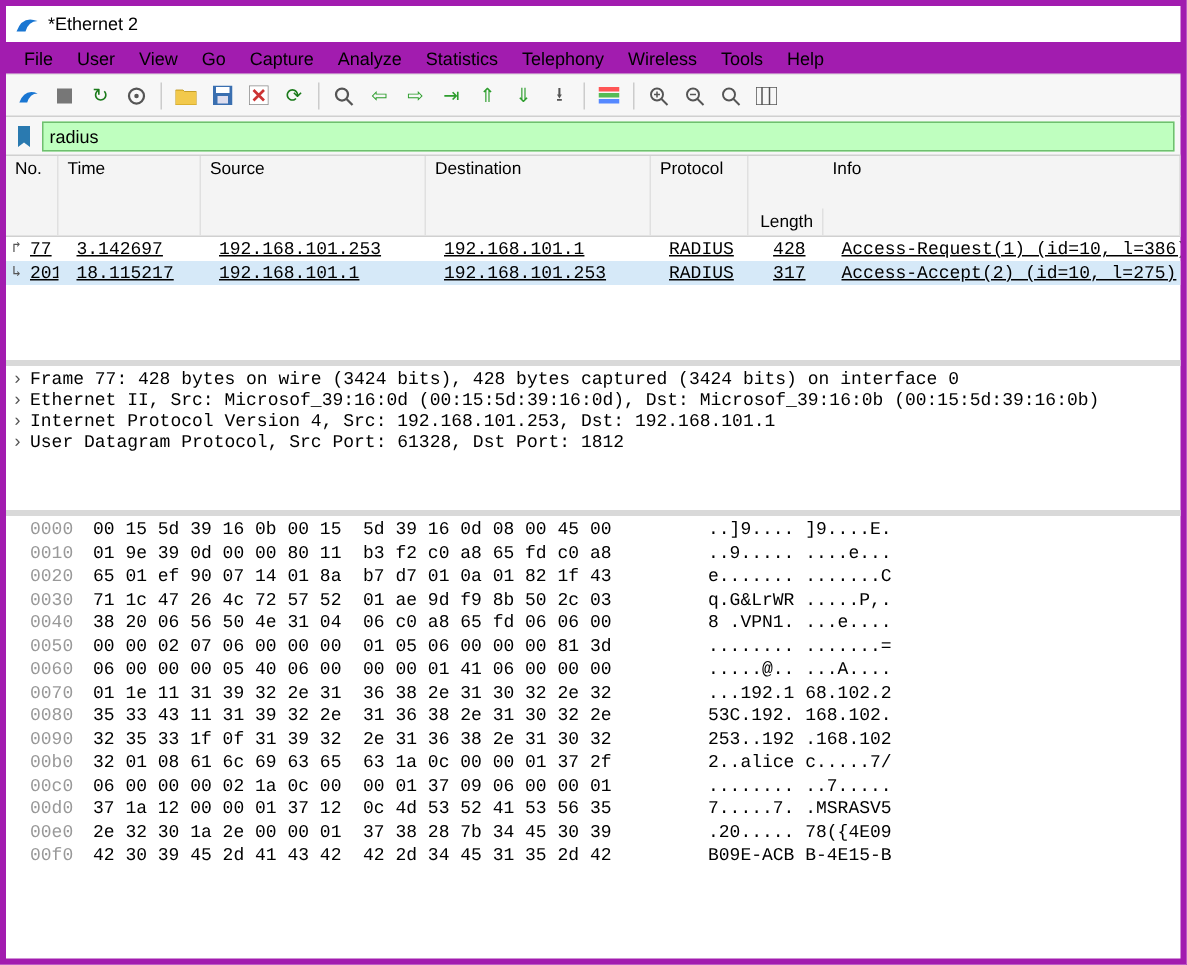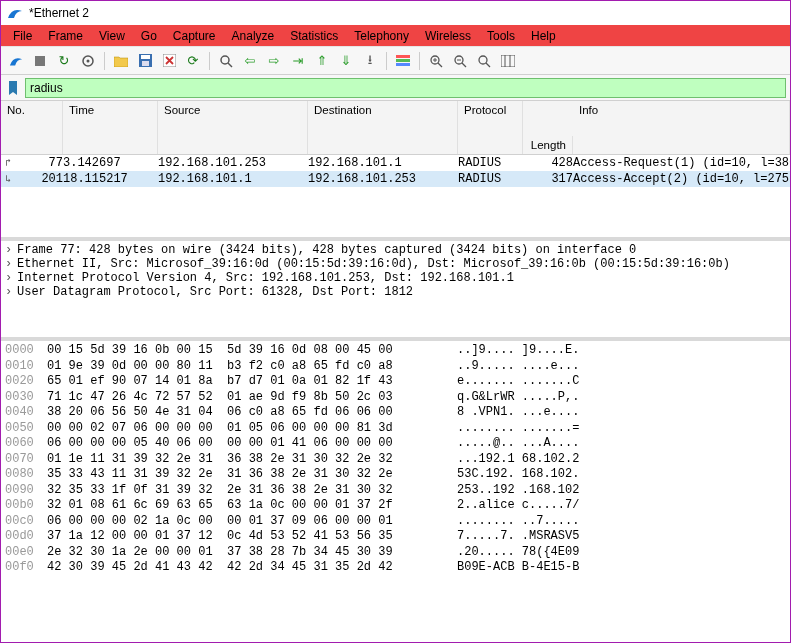--- a/index.html
+++ b/index.html
@@ -9,24 +9,24 @@
     font-size: 12px;
     background: #fff;
     color: #000;
     width: 791px;
     height: 643px;
     overflow: hidden;
   }
   .window {
     width: 791px;
     height: 643px;
-    border: 1px solid #a21caf;
+    border: 4px solid #a21caf;
     display: flex;
     flex-direction: column;
-    background: #ef4444;
+    background: #a21caf;
   }
   .titlebar {
     height: 24px;
     display: flex;
     align-items: center;
     padding: 0 6px;
     background: #fff;
     font-size: 12px;
     gap: 6px;
   }
@@ -119,36 +119,37 @@
     white-space: nowrap;
     overflow: hidden;
   }
   .pl-row {
     display: flex;
     padding: 0;
     white-space: nowrap;
     position: relative;
   }
   .pl-row div {
-    padding: 1px 0;
+    padding: 1px 12px;
     overflow: hidden;
     white-space: nowrap;
+    text-decoration: underline;
   }
   .pl-row.sel {
     background: #d6e9f8;
   }
   .row-marker {
     position: absolute;
     left: 0; top: 0;
     width: 14px; height: 100%;
     display: flex; align-items: center; justify-content: center;
     font-size: 10px;
     color: #555;
   }
-  .col-no     { width: 62px; text-align: right; padding-left: 16px !important;}
+  .col-no     { width: 35px; text-align: right; padding-left: 16px !important;}
   .pl-header .col-no { text-align: left; padding-left: 6px !important;}
   .col-time   { width: 95px; }
   .col-src    { width: 150px; }
   .col-dst    { width: 150px; }
   .col-proto  { width: 65px; }
   .col-len    { width: 50px; text-align: right;}
   .pl-header .col-len { text-align: right; margin-top: 35px;}
   .col-info   { flex: 1; }
   .details-pane {
     height: 100px;
@@ -167,21 +168,21 @@
     display: inline-block;
     width: 12px;
     color: #555;
   }
   .hex-pane {
     flex: 1;
     overflow: auto;
     font-family: Consolas, "Courier New", monospace;
     font-size: 12px;
     background: #fff;
-    padding: 2px 4px;
+    padding: 2px 16px;
   }
   .hex-row {
     white-space: pre;
     line-height: 15.5px;
   }
   .hex-off { color: #999; display: inline-block; width: 42px;}
   .hex-bytes { display: inline-block; width: 410px;}
   .hex-ascii { display: inline-block; }
   svg { display: block; }
 </style>
@@ -194,21 +195,21 @@
     <span class="shark">
       <svg width="16" height="16" viewBox="0 0 16 16">
         <path d="M1 13 Q5 2 15 6 Q9 6 7 13 Z" fill="#1976d2"></path>
       </svg>
     </span>
     <span>*Ethernet 2</span>
   </div>
 
   <div class="menubar">
     <span class="menu-item">File</span>
-    <span class="menu-item">Frame</span>
+    <span class="menu-item">User</span>
     <span class="menu-item">View</span>
     <span class="menu-item">Go</span>
     <span class="menu-item">Capture</span>
     <span class="menu-item">Analyze</span>
     <span class="menu-item">Statistics</span>
     <span class="menu-item">Telephony</span>
     <span class="menu-item">Wireless</span>
     <span class="menu-item">Tools</span>
     <span class="menu-item">Help</span>
   </div>

